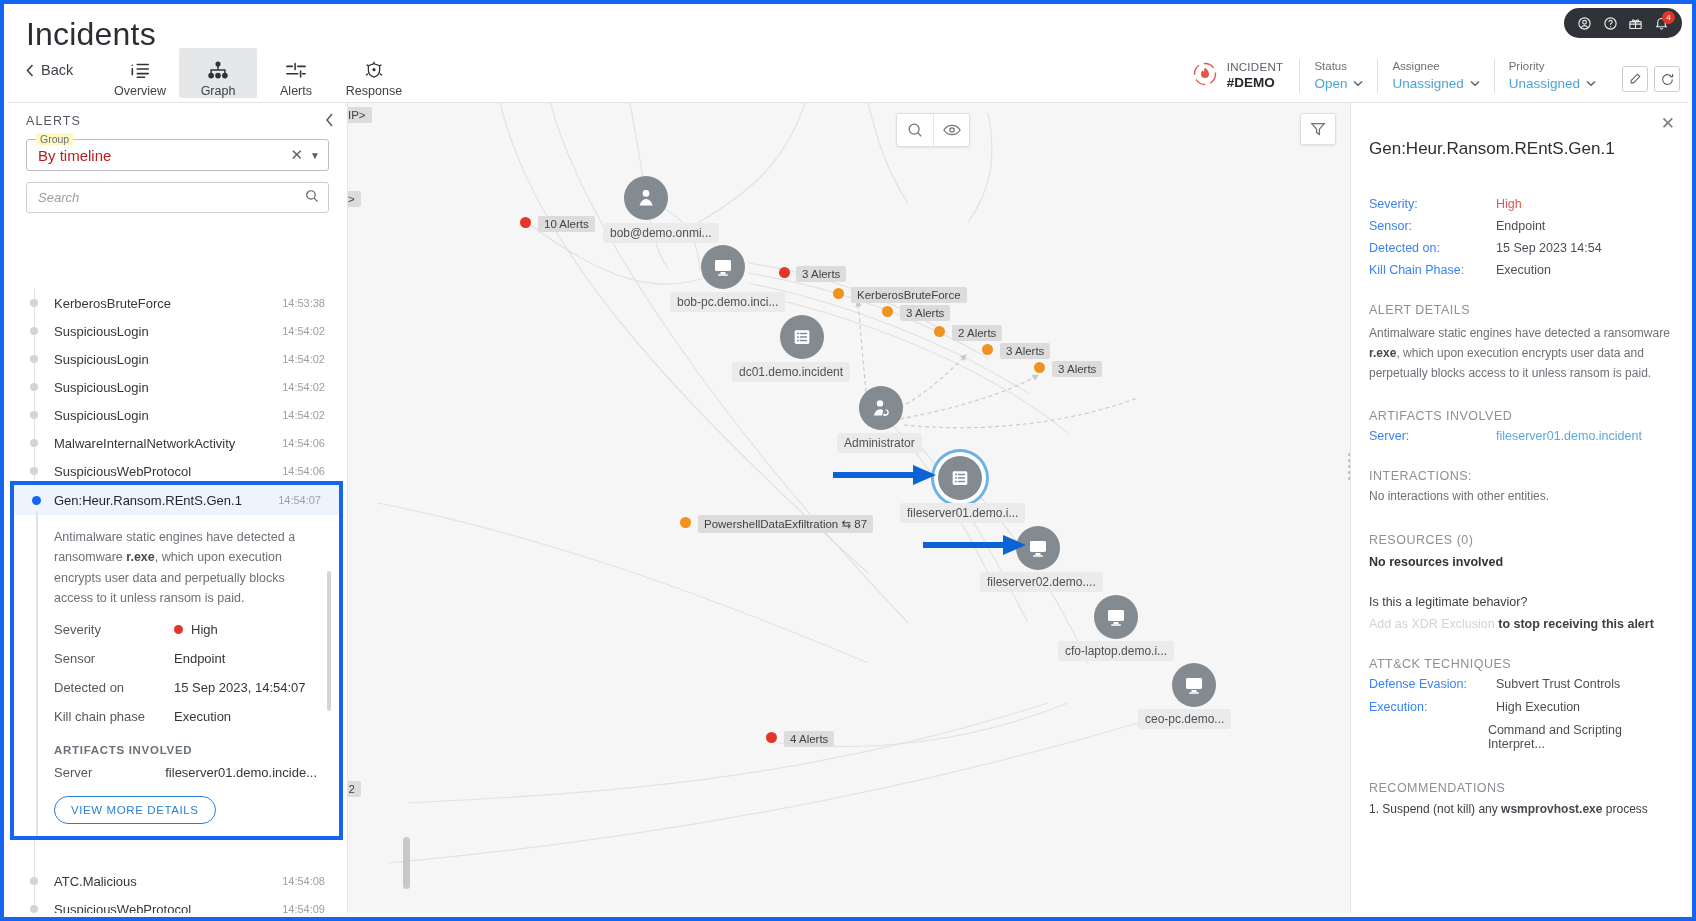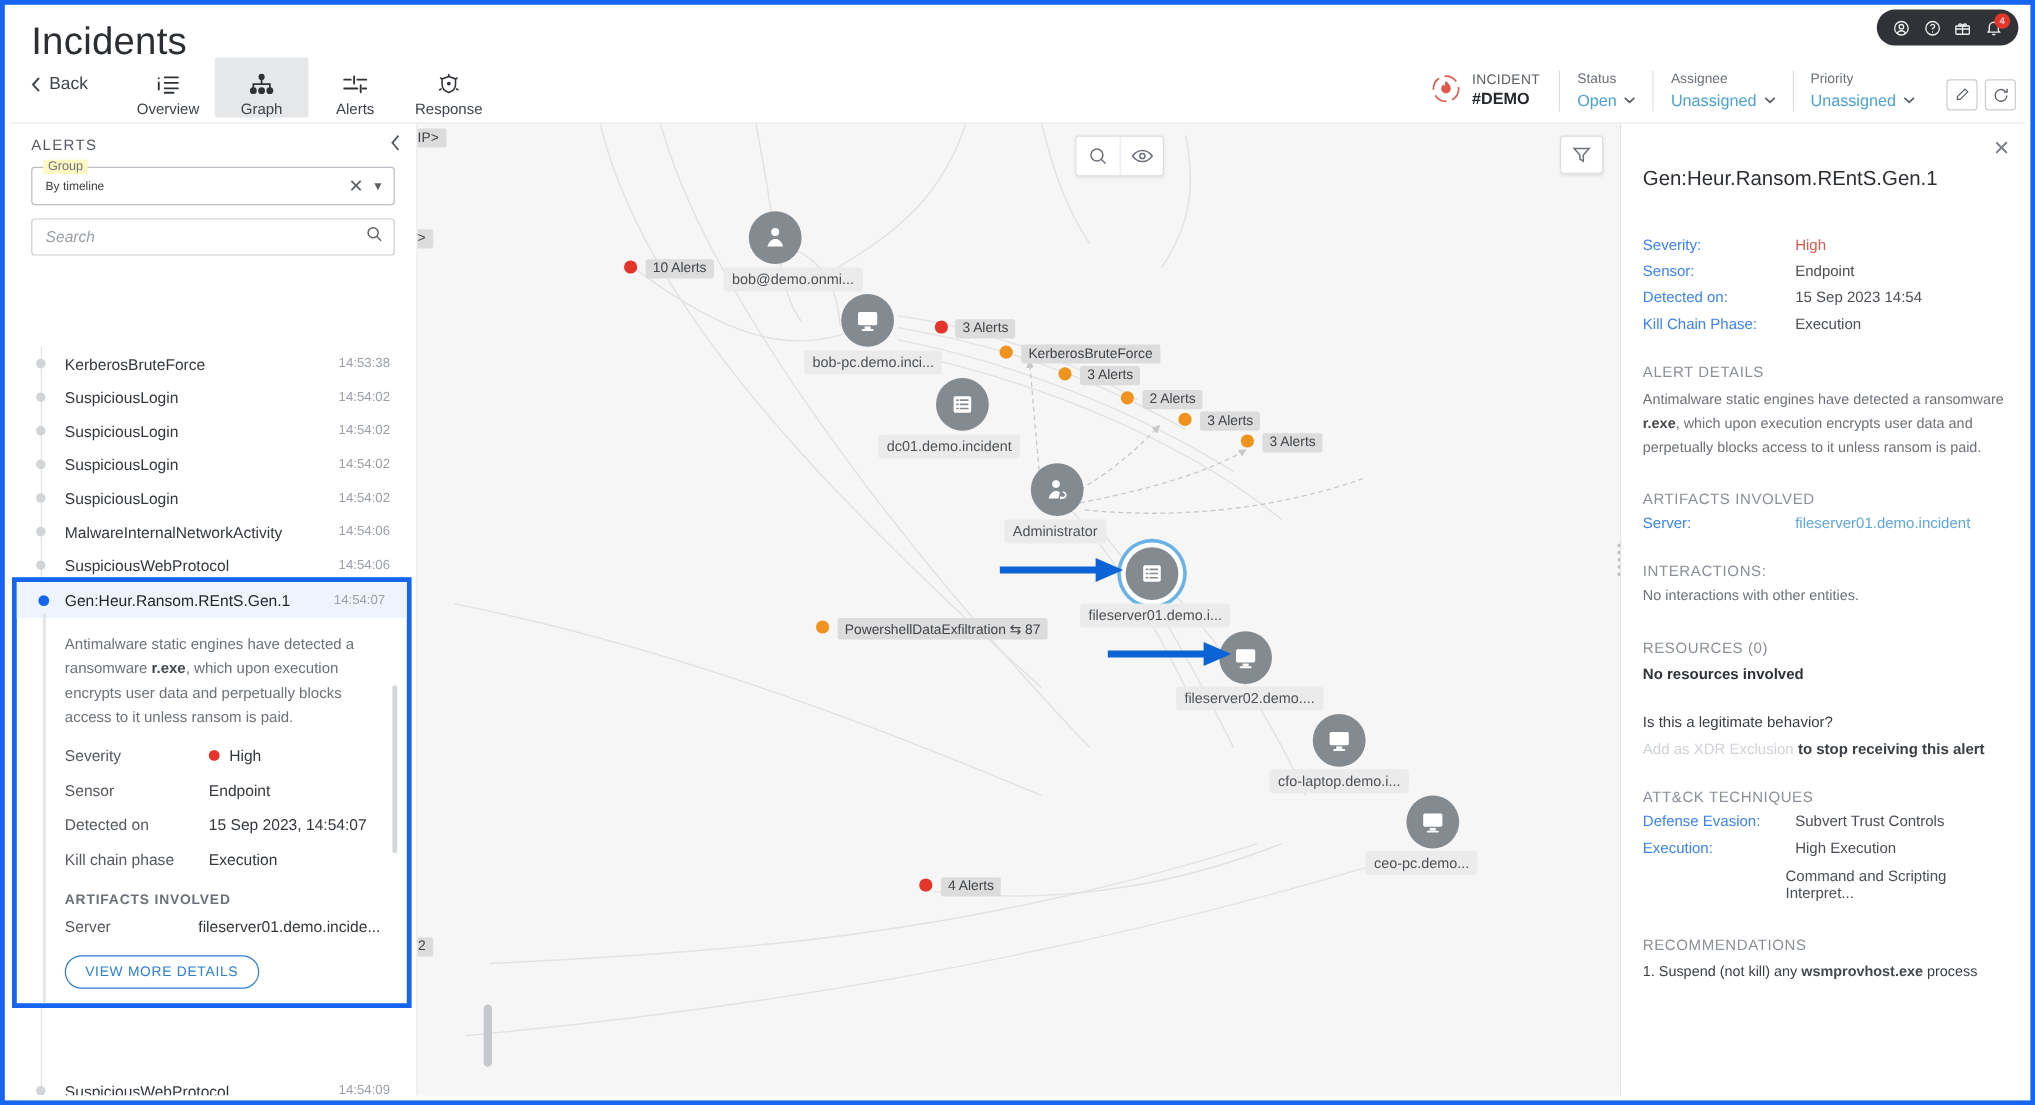--- a/index.html
+++ b/index.html
@@ -110,21 +110,21 @@
   .knob.l { left: -7px; } .knob.r { right: -7px; }
   .group-field {
     position: relative; margin: 0 18px; height: 32px;
     border: 1px solid #b9bec4; border-radius: 3px;
     display: flex; align-items: center; padding: 0 8px 0 11px;
   }
   .group-legend {
     position: absolute; top: -7px; left: 9px; background: #fef9c3; padding: 0 4px;
     font-size: 10.5px; color: #6b7178;
   }
-  .group-val { font-size: 10px; color: #404040; flex: 1; }
+  .group-val { font-size: 15px; color: #b91c1c; flex: 1; }
   .gf-x { color: #5c6166; font-size: 15px; cursor: pointer; padding: 0 7px; }
   .gf-caret { color: #5c6166; font-size: 10px; cursor: pointer; }
   .search-field {
     margin: 11px 18px 0 18px; height: 31px;
     border: 1px solid #c9ced3; border-radius: 3px;
     display: flex; align-items: center; padding: 0 9px 0 11px;
   }
   .search-field input {
     flex: 1; border: none; outline: none; font-size: 13px;
     font-family: "Liberation Sans", sans-serif; color: #33383d;
@@ -504,20 +504,25 @@
 
           <div class="sel-sub">ARTIFACTS INVOLVED</div>
           <div class="kv" style="margin-top:9px;">
             <span class="k">Server</span>
             <span class="v lnk">fileserver01.demo.incide...</span>
           </div>
           <div class="vmd">VIEW MORE DETAILS</div>
         </div>
       </div>
 
+      <div class="alert-row" style="position:absolute;left:0;right:0;top:578px;">
+        <span class="bullet"></span>
+        <span class="alert-name">ATC.Malicious</span>
+        <span class="alert-time">14:54:08</span>
+      </div>
       <div class="alert-row" style="position:absolute;left:0;right:0;top:606px;">
         <span class="bullet"></span>
         <span class="alert-name">SuspiciousWebProtocol</span>
         <span class="alert-time">14:54:09</span>
       </div>
 
       <span style="position:absolute;right:14px;top:190px;color:#b6babe;font-size:9px;">▲</span>
     </div>
   </div>
 

